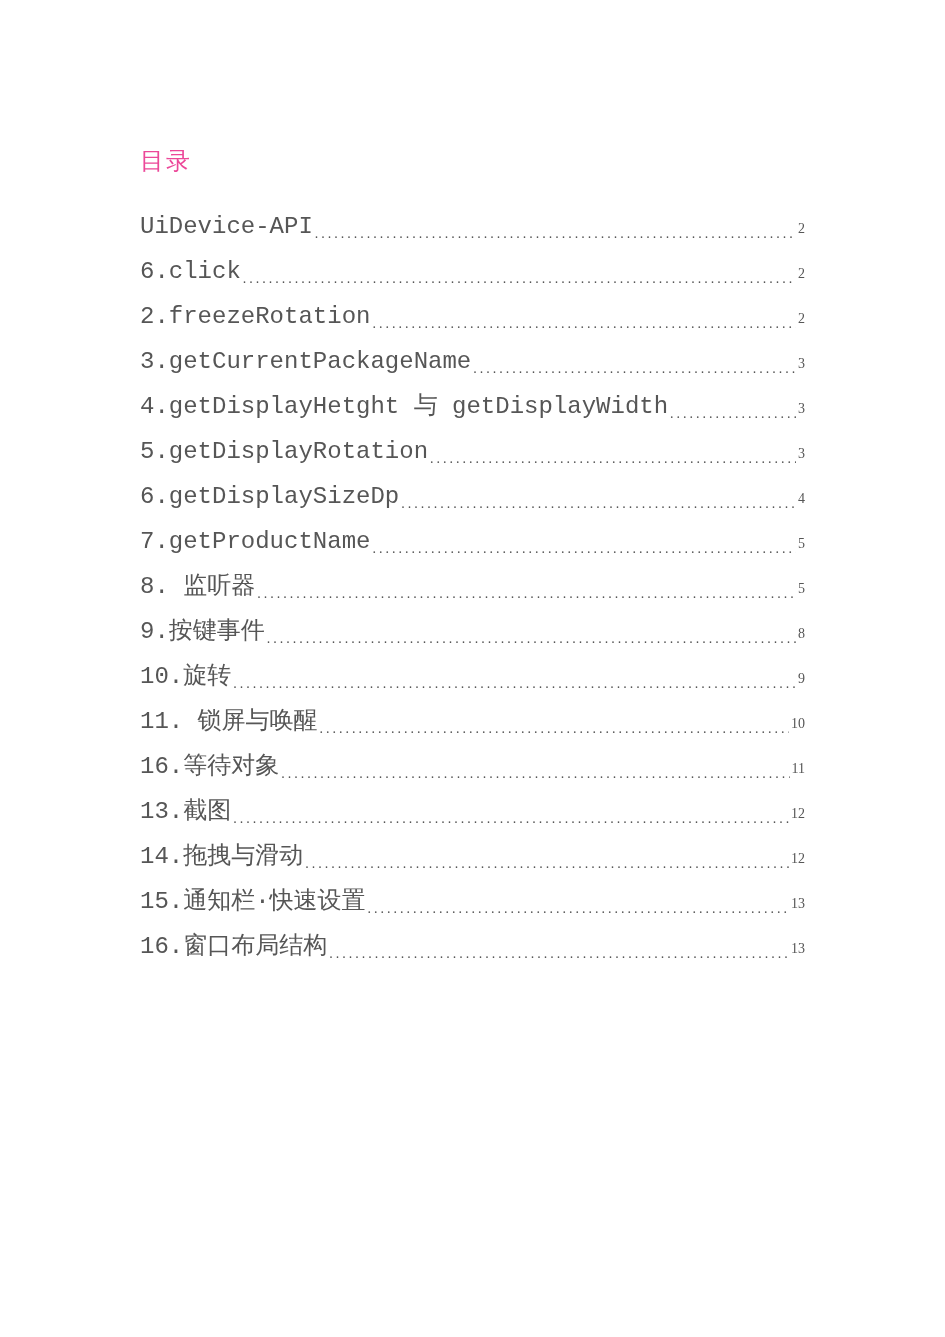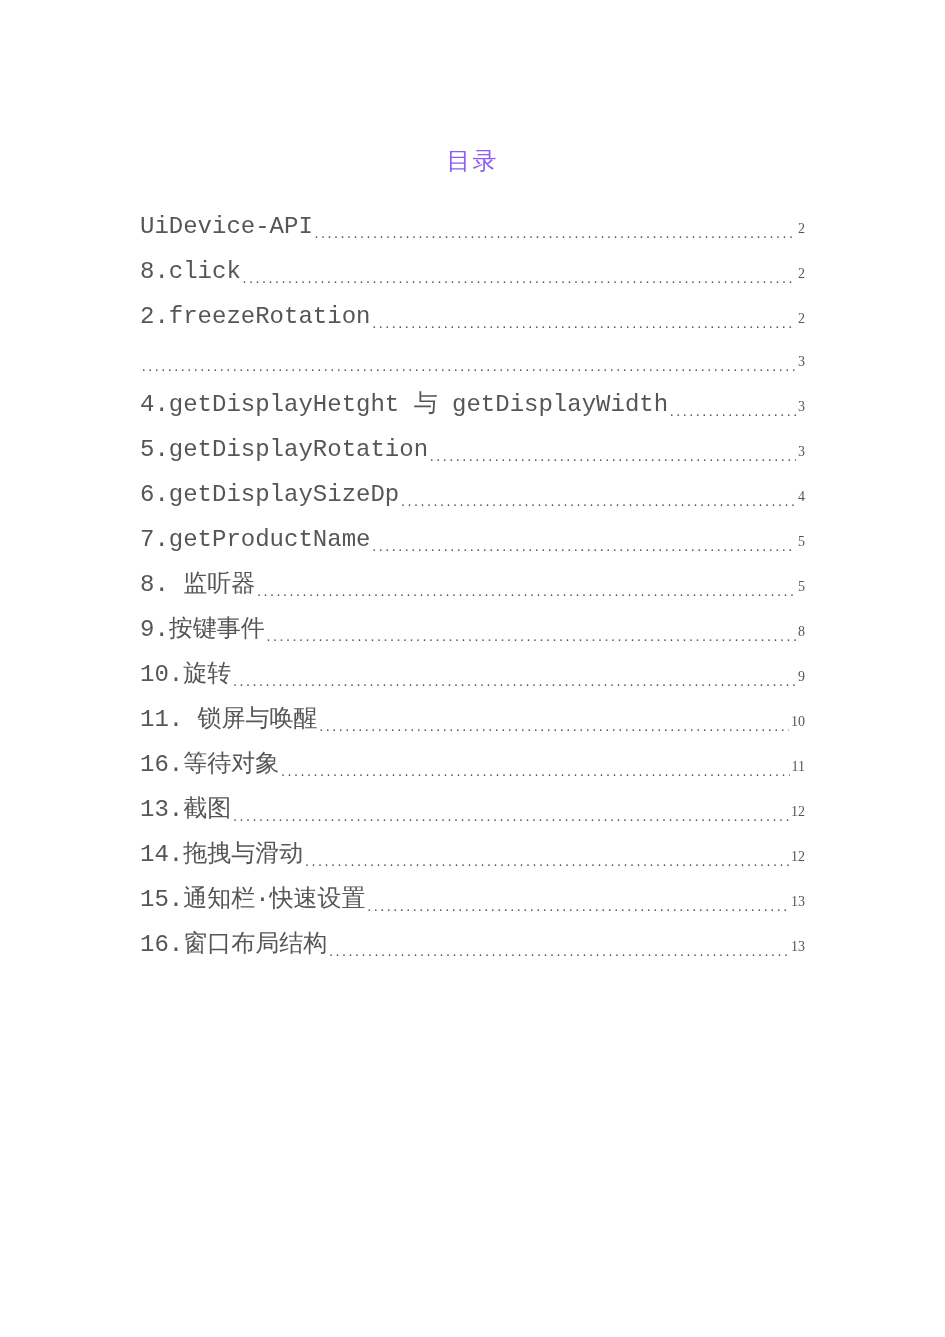--- a/index.html
+++ b/index.html
@@ -10,22 +10,22 @@
     body {
       width: 945px;
       height: 1337px;
       background: #ffffff;
       font-family: "SimSun", "宋体", serif;
       color: #565656;
       padding: 145px 140px 60px 140px;
       position: relative;
     }
     .title {
-      text-align: center;
-      color: #8b5cf6;
+      text-align: left;
+      color: #ec4899;
       font-size: 24px;
       font-family: "SimHei", "黑体", sans-serif;
       font-weight: normal;
       margin-bottom: 28px;
       letter-spacing: 2px;
     }
     .toc-list {
       width: 100%;
     }
     .toc-entry {
@@ -68,32 +68,33 @@
 
 <div class="toc-list">
 
   <div class="toc-entry">
     <span class="toc-label">UiDevice-API</span>
     <span class="toc-leader">........................................................................................................................</span>
     <span class="toc-page">2</span>
   </div>
 
   <div class="toc-entry">
-    <span class="toc-label">8.click</span>
+    <span class="toc-label">6.click</span>
     <span class="toc-leader">........................................................................................................................</span>
     <span class="toc-page">2</span>
   </div>
 
   <div class="toc-entry">
     <span class="toc-label">2.freezeRotation</span>
     <span class="toc-leader">........................................................................................................................</span>
     <span class="toc-page">2</span>
   </div>
 
   <div class="toc-entry">
+    <span class="toc-label">3.getCurrentPackageName</span>
     <span class="toc-leader">........................................................................................................................</span>
     <span class="toc-page">3</span>
   </div>
 
   <div class="toc-entry">
     <span class="toc-label">4.getDisplayHetght 与 getDisplayWidth</span>
     <span class="toc-leader">........................................................................................................................</span>
     <span class="toc-page">3</span>
   </div>
 

